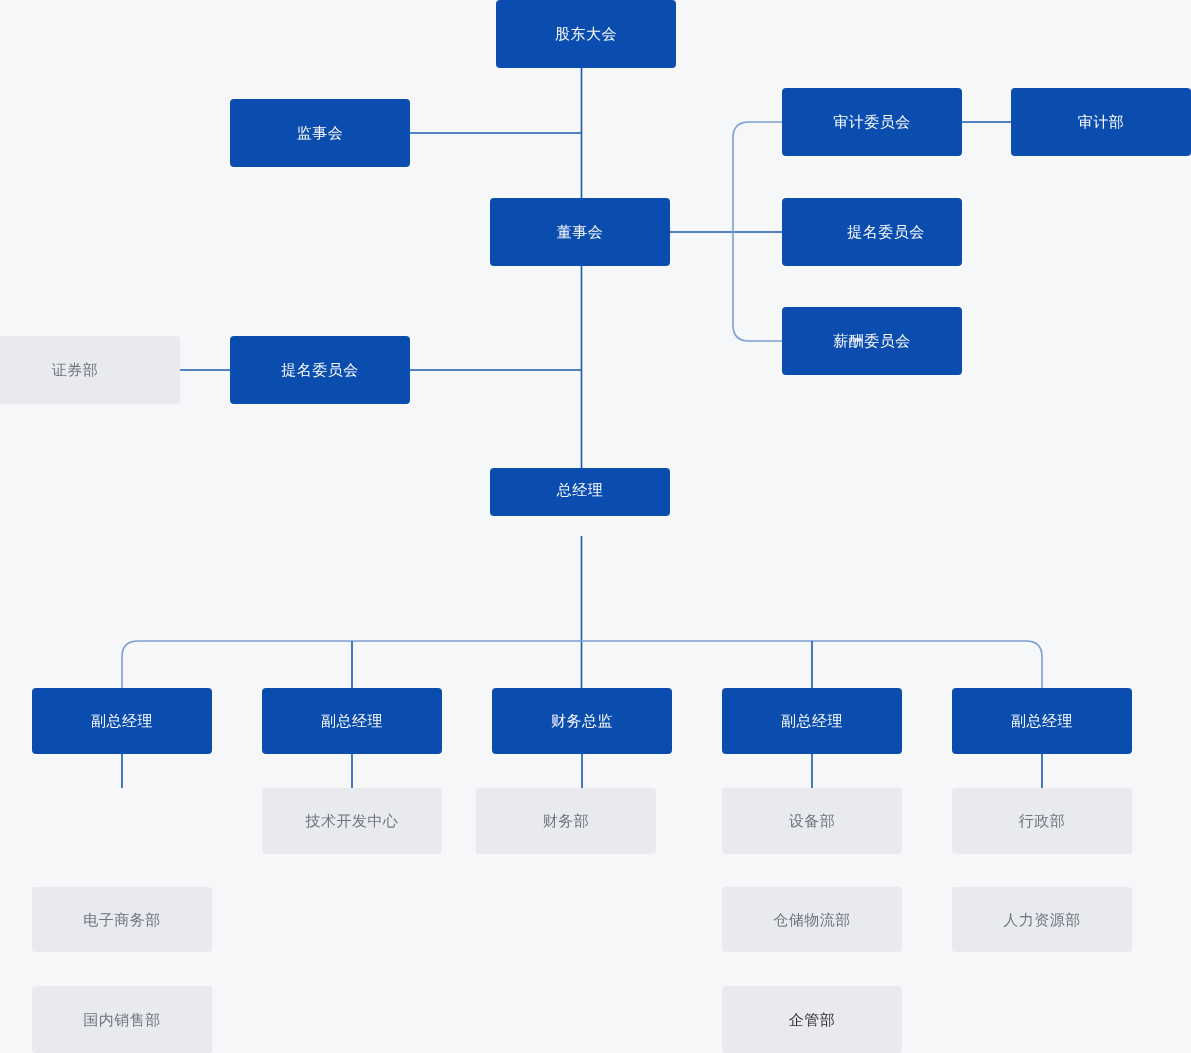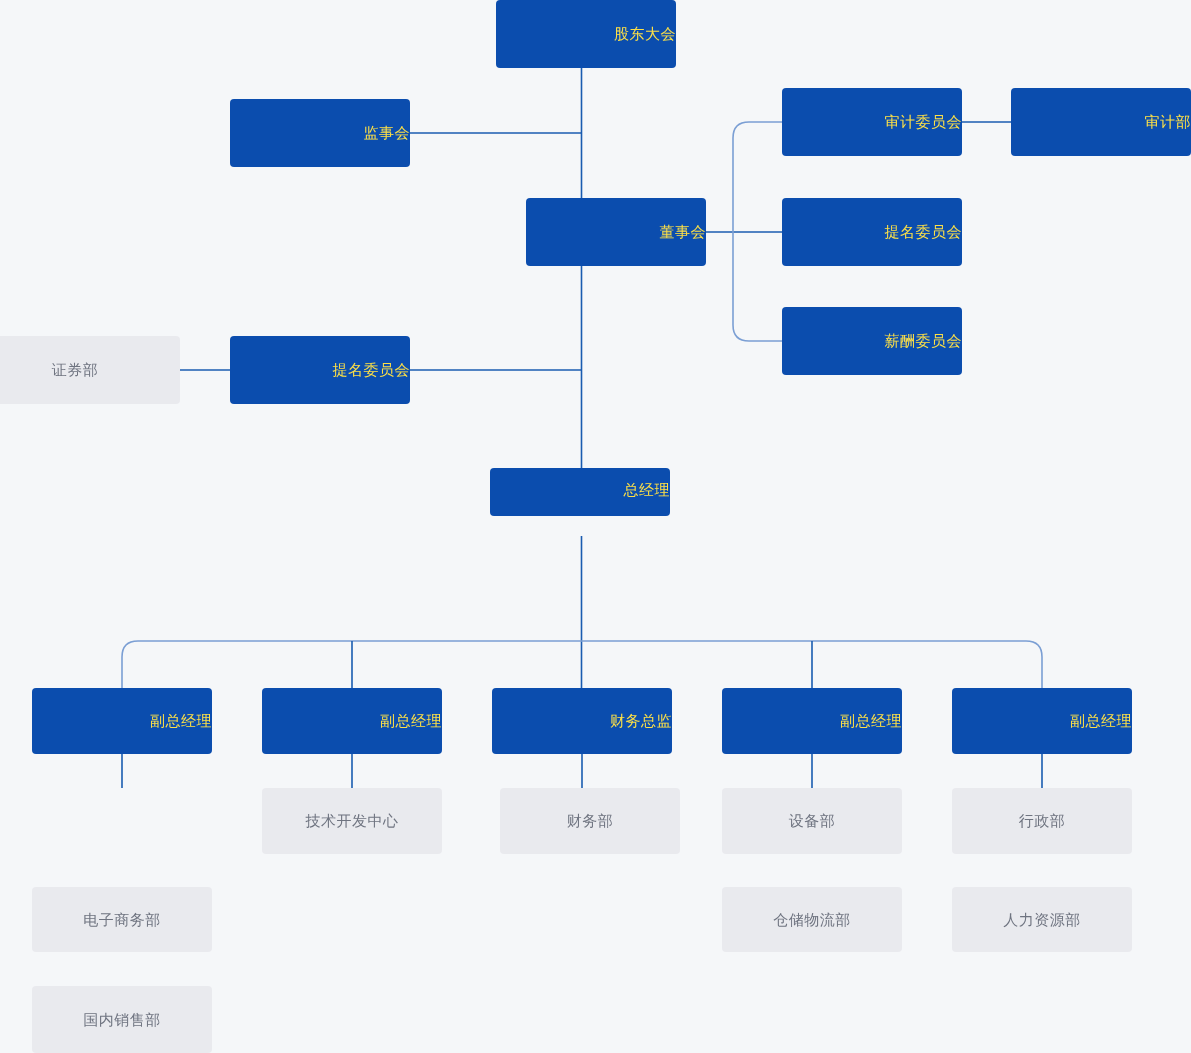--- a/index.html
+++ b/index.html
@@ -35,22 +35,21 @@
     border-radius: 4px;
     font-size: 15px;
     line-height: 1.2;
     letter-spacing: 0.5px;
     text-align: center;
     white-space: nowrap;
     user-select: none;
   }
   .node.primary {
     background: #0b4dae;
-    color: #fde047;
-    justify-content: flex-end;
+    color: #ffffff;
   }
   .node.muted {
     background: #e9eaee;
     color: #6f7480;
   }
   .node.muted.active {
     background: #e9eaee;
     color: #333333;
   }
 </style>
@@ -100,21 +99,21 @@
   </div>
 
   <div class="node primary" style="left:782px; top:88px; width:180px; height:68px;">
     <span>审计委员会</span>
   </div>
 
   <div class="node primary" style="left:1011px; top:88px; width:180px; height:68px;">
     <span>审计部</span>
   </div>
 
-  <div class="node primary" style="left:490px; top:198px; width:180px; height:68px;margin-left:36px;">
+  <div class="node primary" style="left:490px; top:198px; width:180px; height:68px;">
     <span>董事会</span>
   </div>
 
   <div class="node primary" style="left:782px; top:198px; width:180px; height:68px;padding-left:28px;">
     <span>提名委员会</span>
   </div>
 
   <div class="node primary" style="left:782px; top:307px; width:180px; height:68px;">
     <span>薪酬委员会</span>
   </div>
@@ -149,21 +148,21 @@
 
   <div class="node primary" style="left:952px; top:688px; width:180px; height:66px;">
     <span>副总经理</span>
   </div>
 
 
   <div class="node muted" style="left:262px; top:788px; width:180px; height:66px;">
     <span>技术开发中心</span>
   </div>
 
-  <div class="node muted" style="left:500px; top:788px; width:180px; height:66px;">
+  <div class="node muted" style="left:476px; top:788px; width:180px; height:66px;">
     <span>财务部</span>
   </div>
 
   <div class="node muted" style="left:722px; top:788px; width:180px; height:66px;">
     <span>设备部</span>
   </div>
 
   <div class="node muted" style="left:952px; top:788px; width:180px; height:66px;">
     <span>行政部</span>
   </div>
@@ -178,14 +177,17 @@
   </div>
 
   <div class="node muted" style="left:952px; top:887px; width:180px; height:65px;">
     <span>人力资源部</span>
   </div>
 
   <div class="node muted" style="left:32px; top:986px; width:180px; height:67px;">
     <span>国内销售部</span>
   </div>
 
+  <div class="node muted active" style="left:722px; top:986px; width:180px; height:67px;">
+    <span>企管部</span>
+  </div>
 
 </div>
 
 </body></html>

